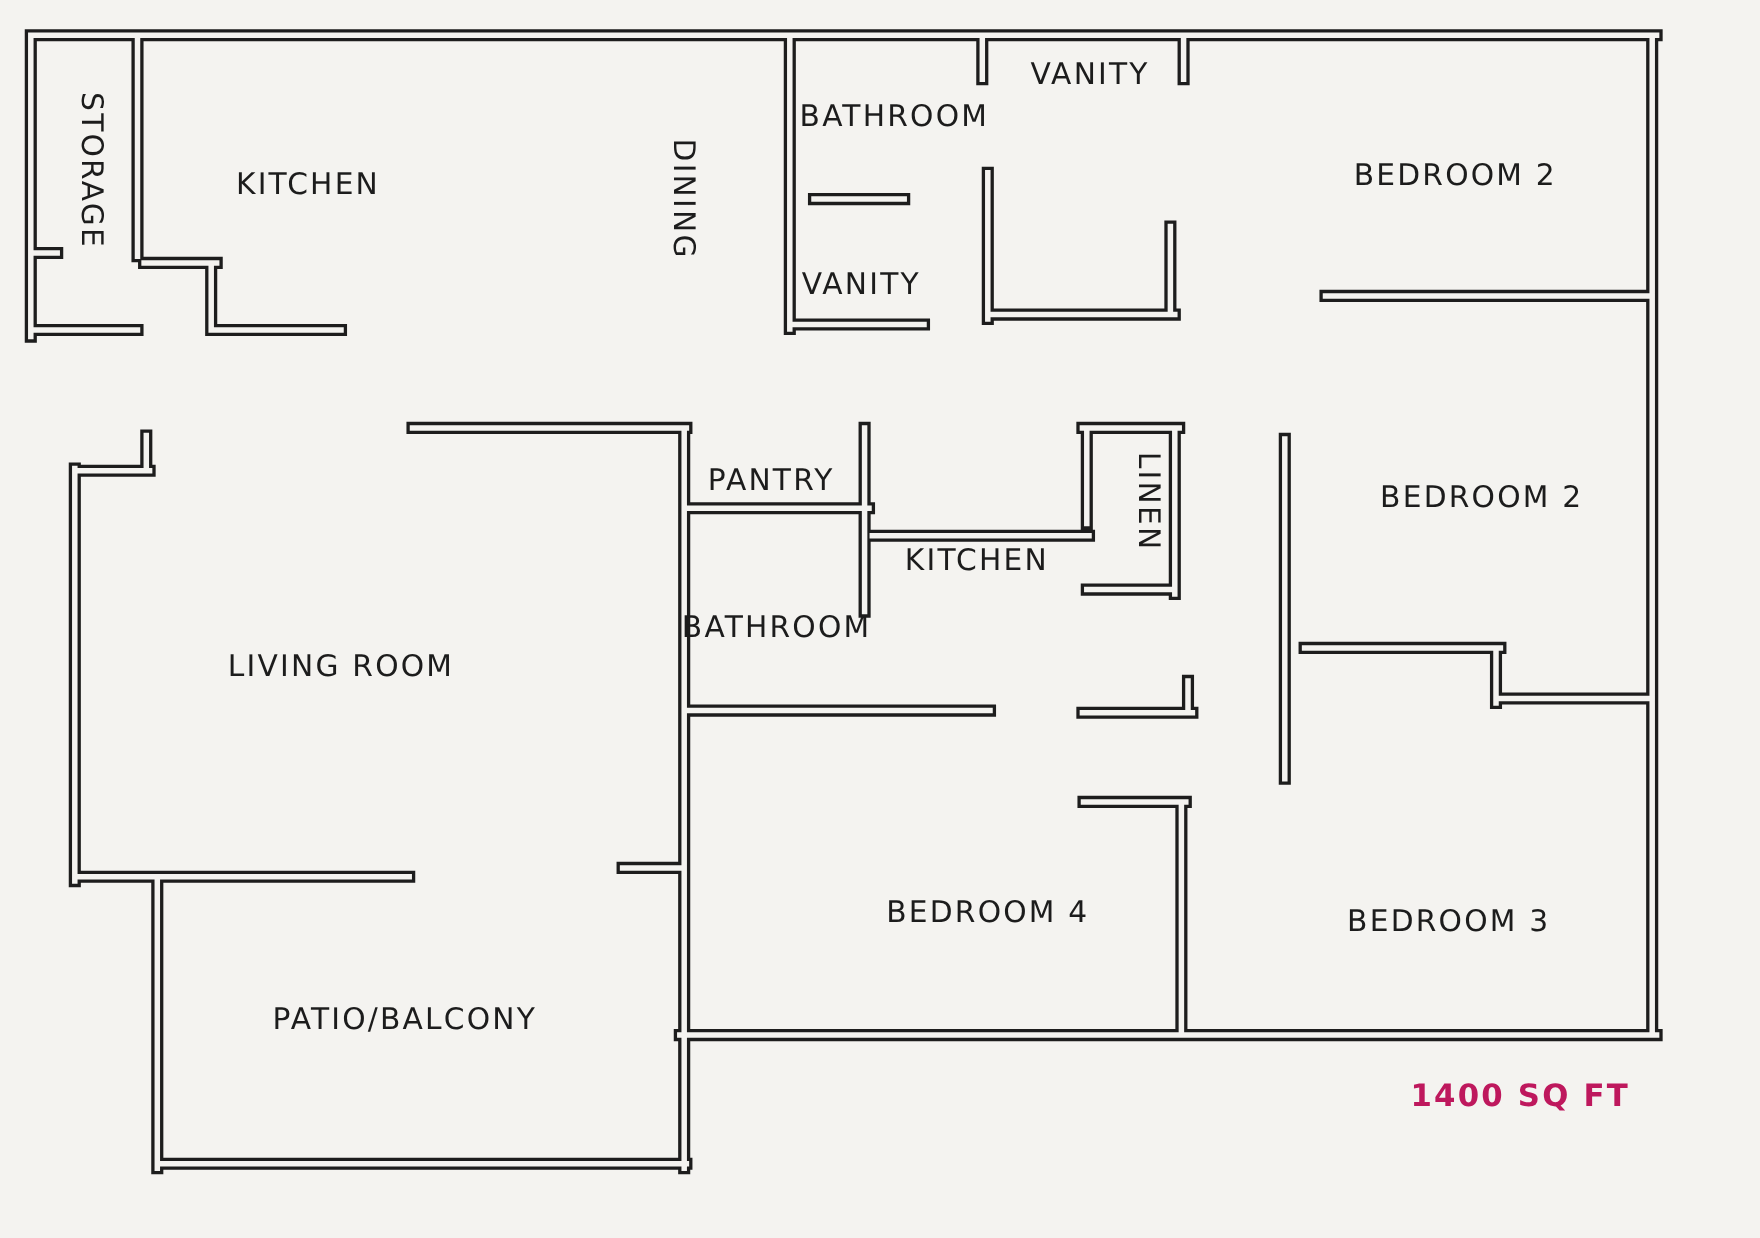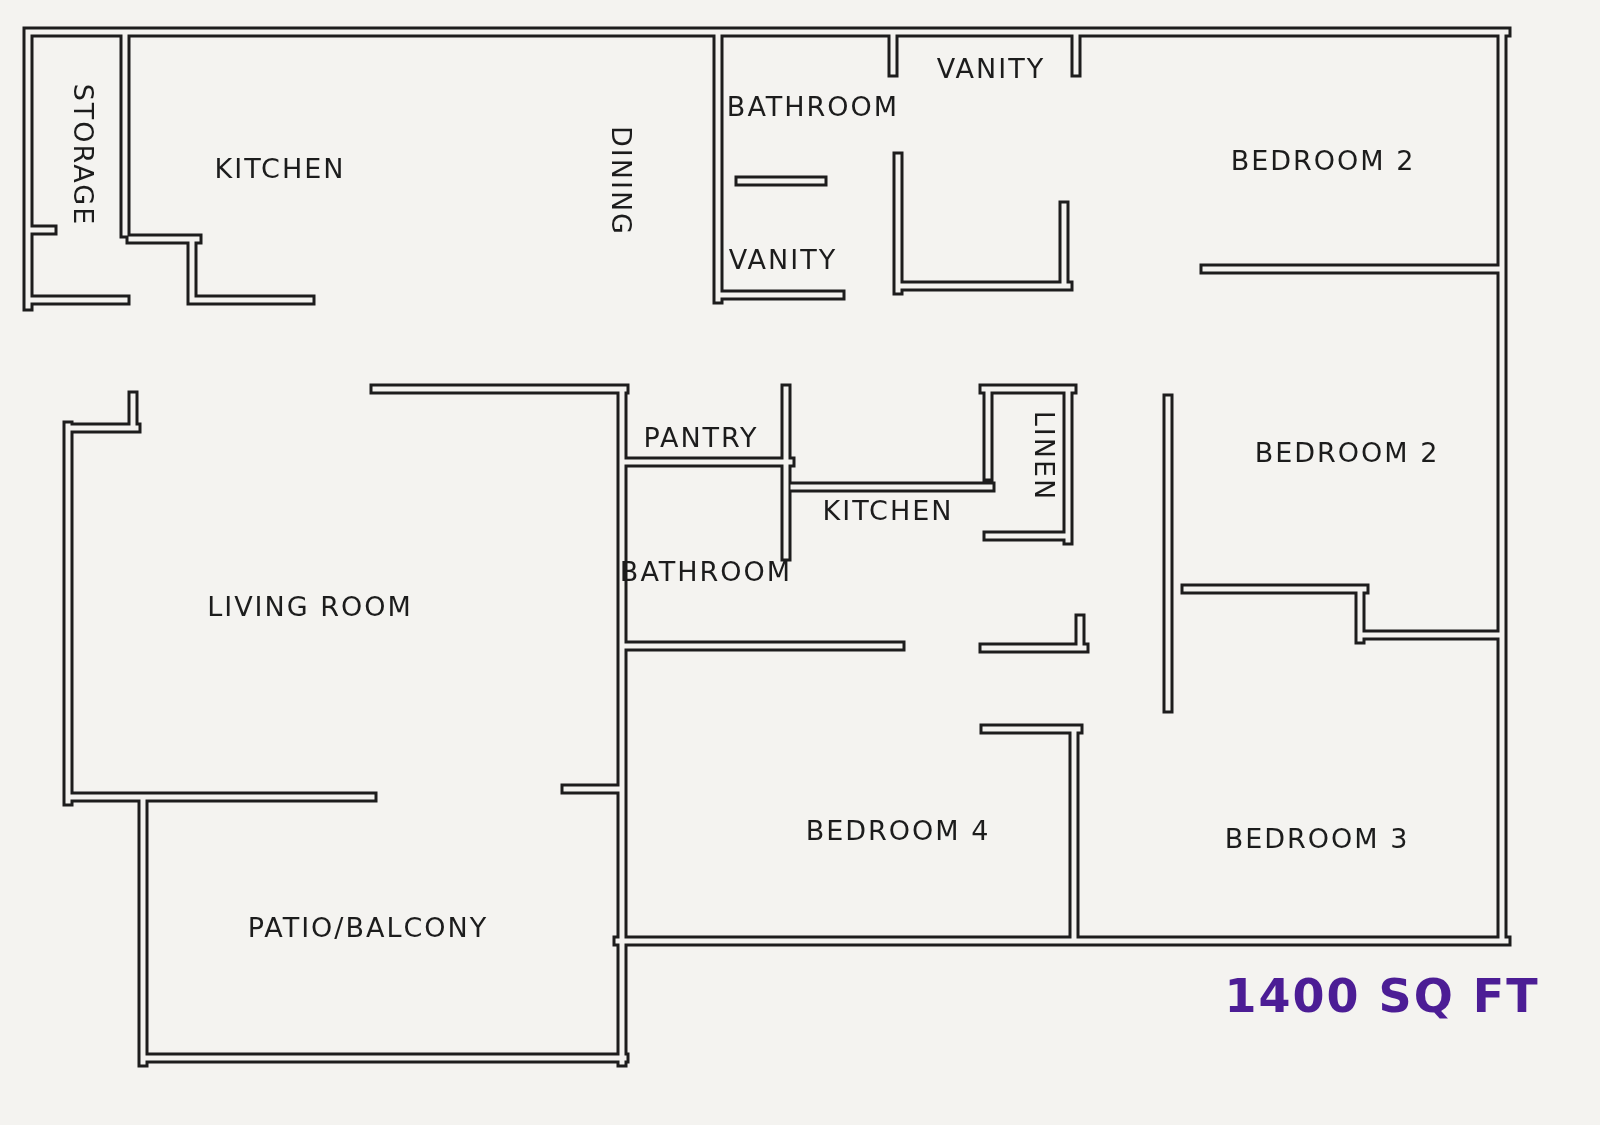--- a/index.html
+++ b/index.html
@@ -25,24 +25,24 @@
     color:#1c1c1c;
     white-space:nowrap;
     user-select:none;
   }
   .room-label.vertical{
     transform:translate(-50%,-50%) rotate(90deg);
   }
   .area-label{
     position:absolute;
     transform:translate(-50%,-50%);
-    font-size:46px;
+    font-size:28px;
     font-weight:bold;
     letter-spacing:2px;
-    color:#4c1d95;
+    color:#be185d;
     white-space:nowrap;
   }
 </style>
 </head>
 <body>
 
 <div id="plan">
 
   <svg id="walls-svg" viewBox="0 0 1600 1125" xmlns="http://www.w3.org/2000/svg">
     <g>

